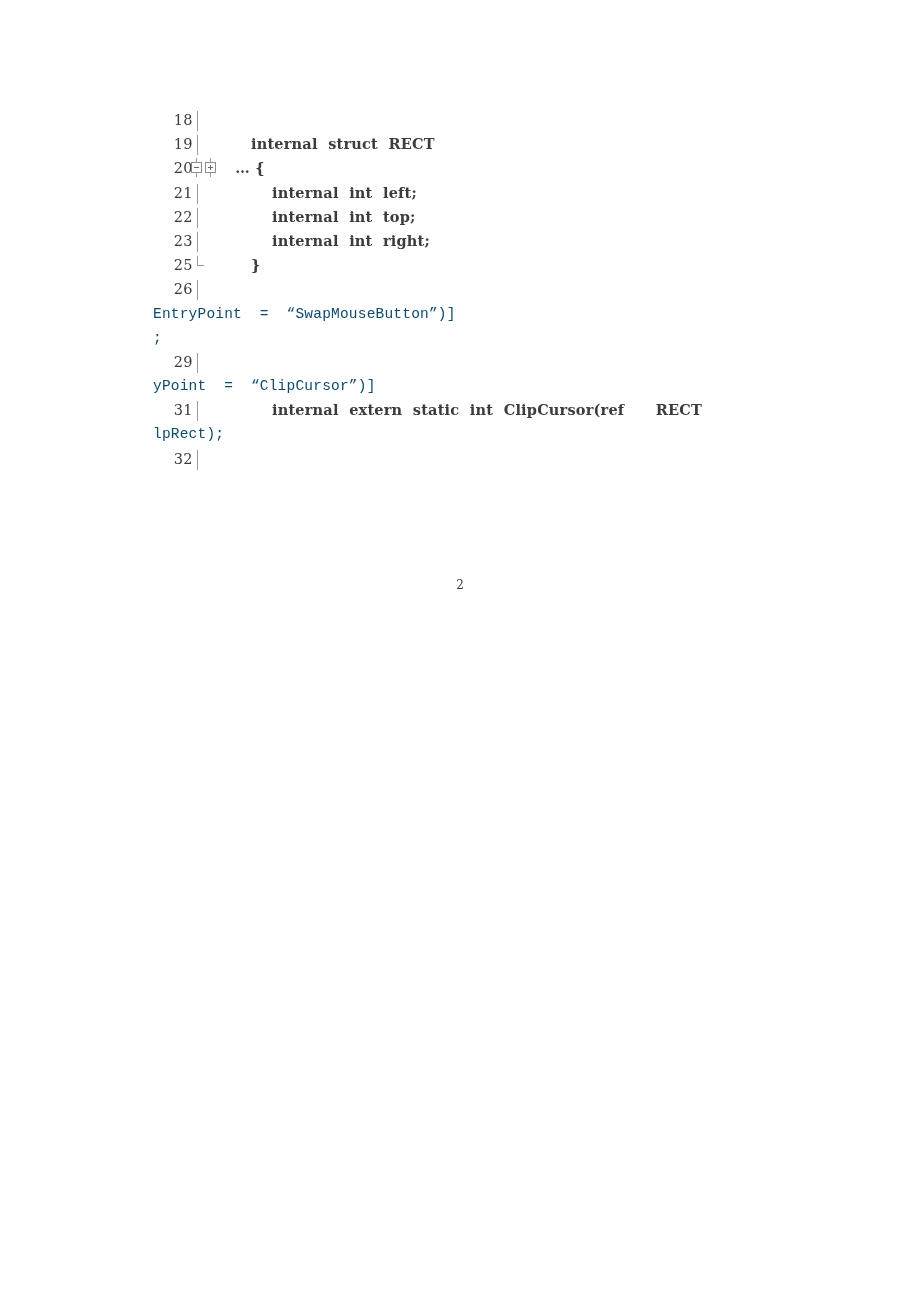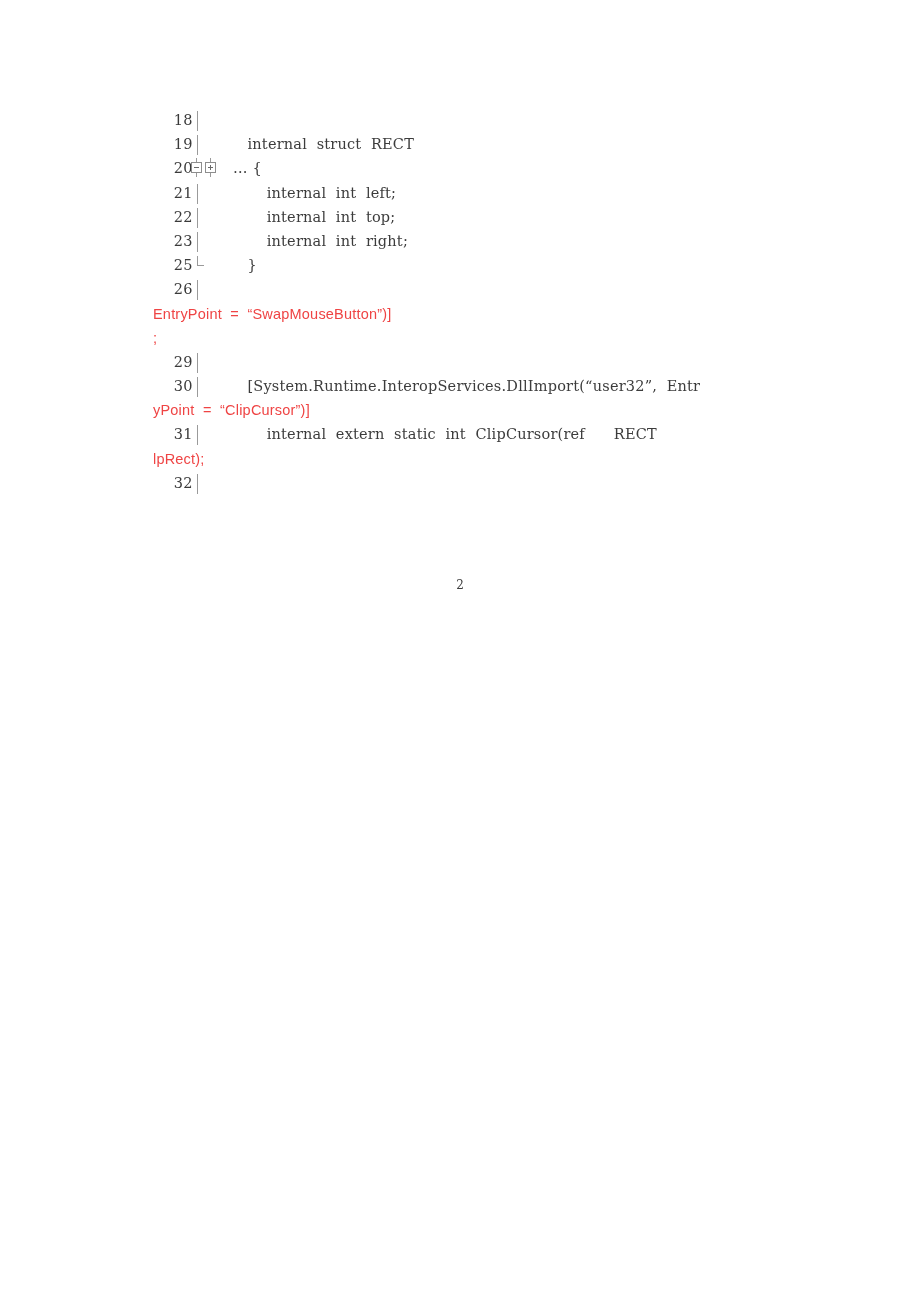--- a/index.html
+++ b/index.html
@@ -121,31 +121,32 @@
 
   .code-text {
     position: absolute;
     left: 56px;
     top: 0;
     font-family: "DejaVu Serif", "Liberation Serif", serif;
     font-size: 14.5px;
     color: #3c3c3c;
     letter-spacing: 0.2px;
     white-space: pre;
+    font-weight: bold;
   }
 
   
   .wrap-row {
     position: relative;
     height: 24.2px;
     line-height: 24.2px;
     white-space: pre;
-    font-family: Liberation Sans, sans-serif;
+    font-family: Liberation Mono, monospace;
     font-size: 14.5px;
-    color: #ef4444;
+    color: #0c4a6e;
     letter-spacing: 0.2px;
     margin-left: 0px;
   }
 
   .page-number {
     position: absolute;
     left: 0;
     top: 578px;
     width: 920px;
     text-align: center;
@@ -225,25 +226,20 @@
     <div class="wrap-row">EntryPoint  =  “SwapMouseButton”)]</div>
 
     <div class="wrap-row">;</div>
 
     <div class="code-row">
       <span class="gutter">29</span>
       <span class="foldbar"></span>
       <span class="code-text"></span>
     </div>
 
-    <div class="code-row">
-      <span class="gutter">30</span>
-      <span class="foldbar"></span>
-      <span class="code-text">        [System.Runtime.InteropServices.DllImport(“user32”,  Entr</span>
-    </div>
     <div class="wrap-row">yPoint  =  “ClipCursor”)]</div>
 
     <div class="code-row">
       <span class="gutter">31</span>
       <span class="foldbar"></span>
       <span class="code-text">            internal  extern  static  int  ClipCursor(ref      RECT</span>
     </div>
     <div class="wrap-row">lpRect);</div>
 
     <div class="code-row">

